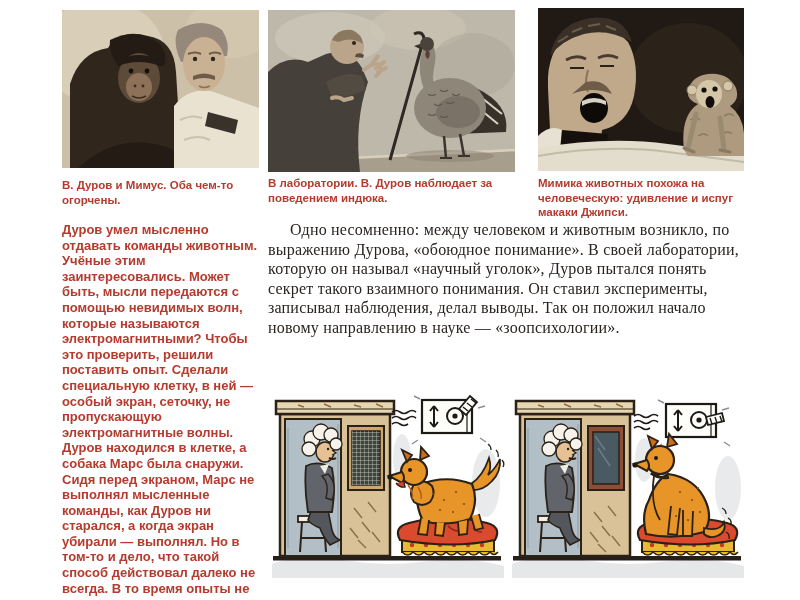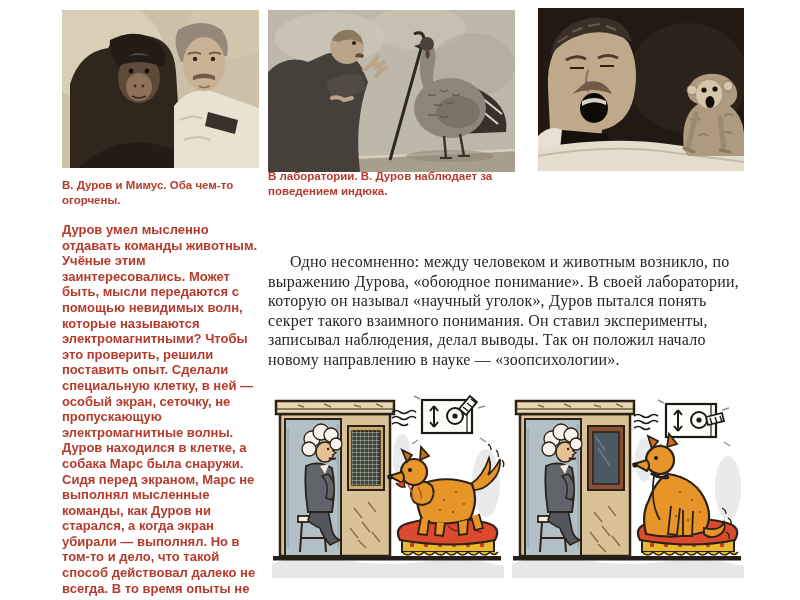--- a/index.html
+++ b/index.html
@@ -15,21 +15,21 @@
   .sidebar-text{
     font-family:"Liberation Sans",sans-serif;
     font-weight:bold;font-size:13px;line-height:15.6px;color:#b43b2d;
   }
   .sidebar-text p{margin:0;}
   .main-text{
     font-family:"Liberation Serif",serif;
     font-size:16px;line-height:19.6px;color:#2a2420;letter-spacing:.2px;
   }
   .main-text p{margin:0;}
-  .main-text p.indent{text-indent:22px;margin-top:32px;}
+  .main-text p.indent{text-indent:22px;}
   svg{display:block;}
 </style>
 </head>
 <body>
 
 <div class="abs" style="left:62px;top:10px;">
   <svg width="197" height="158" viewBox="0 0 197 158">
     <rect x="0" y="0" width="197" height="158" fill="#cdc0a9"></rect>
     <ellipse cx="40" cy="42" rx="62" ry="52" fill="#dcd1bb" opacity=".8"></ellipse>
     <ellipse cx="168" cy="18" rx="44" ry="30" fill="#d6cab3" opacity=".6"></ellipse>
@@ -97,21 +97,21 @@
         <path d="M160 84 q4 3 8 0 M172 80 q4 3 8 0 M184 84 q4 3 8 0 M166 94 q4 3 8 0 M178 92 q4 3 8 0 M160 104 q4 3 8 0 M172 106 q4 3 8 0"></path>
       </g>
       <path d="M158 84 Q148 62 154 42 Q156 32 163 34 Q170 40 166 58 Q163 72 170 84 Z" fill="#8f867a"></path>
       <circle cx="159" cy="34" r="7" fill="#4a433a"></circle>
       <path d="M152 34 l-6 2 l6 3 z" fill="#3a332c"></path>
       <path d="M158 41 q-2 6 2 8 q3 -4 1 -8 z" fill="#5a3f38"></path>
       <path d="M176 126 L178 148 M192 124 L196 146" stroke="#3a342c" stroke-width="2.5" fill="none"></path>
       <path d="M172 148 l12 0 M190 146 l12 0" stroke="#3a342c" stroke-width="2" fill="none"></path>
     </g>
   </svg>
-  <div class="caption abs" style="left:0;top:159px;width:250px;">В лаборатории. В. Дуров наблюдает за поведением индюка.</div>
+  <div class="caption abs" style="left:0;top:166px;width:250px;">В лаборатории. В. Дуров наблюдает за поведением индюка.</div>
 </div>
 
 <div class="abs" style="left:538px;top:8px;">
   <svg width="206" height="163" viewBox="0 0 206 163">
     <rect x="0" y="0" width="206" height="163" fill="#211a14"></rect>
     <ellipse cx="150" cy="70" rx="60" ry="55" fill="#2c231b" opacity=".9"></ellipse>
 
     <g>
       <path d="M14 163 L10 80 Q8 40 34 24 Q66 8 90 34 Q102 56 96 88 Q90 116 64 122 L60 163 Z" fill="#c0a98b"></path>
       <path d="M12 48 Q18 16 52 10 Q86 6 94 34 Q70 20 46 26 Q24 32 12 48 Z" fill="#3a3028"></path>
@@ -135,20 +135,21 @@
       <circle cx="154" cy="82" r="5" fill="#d6c6a8" stroke="#8a7a62" stroke-width="1"></circle>
       <circle cx="190" cy="78" r="5" fill="#d6c6a8" stroke="#8a7a62" stroke-width="1"></circle>
       <ellipse cx="171" cy="86" rx="13" ry="14" fill="#d6c6a8"></ellipse>
       <circle cx="166" cy="82" r="2.6" fill="#120d0a"></circle>
       <circle cx="177" cy="81" r="2.6" fill="#120d0a"></circle>
       <ellipse cx="172" cy="94" rx="4.5" ry="6" fill="#120d0a"></ellipse>
       <path d="M158 106 L150 140 M182 110 L186 142" stroke="#9a8a70" stroke-width="5" fill="none" stroke-linecap="round"></path>
       <path d="M146 140 l10 4 M182 142 l10 2" stroke="#8a7a62" stroke-width="3" fill="none" stroke-linecap="round"></path>
     </g>
   </svg>
+  <div class="caption abs" style="left:0;top:168px;width:208px;">Мимика животных похожа на человеческую: удивление и испуг макаки Джипси.</div>
 </div>
 
 <div class="sidebar-text abs" style="left:62px;top:222px;width:201px;">
   <p>Дуров умел мысленно отдавать команды животным. Учёные этим заинтересовались. Может быть, мысли передаются с помощью невидимых волн, которые называются электромагнитными? Чтобы это проверить, решили поставить опыт. Сделали специальную клетку, в ней — особый экран, сеточку, не пропускающую электромагнитные волны. Дуров находился в клетке, а собака Марс была снаружи. Сидя перед экраном, Марс не выполнял мысленные команды, как Дуров ни старался, а когда экран убирали — выполнял. Но в том-то и дело, что такой способ действовал далеко не всегда. В то время опыты не позволили до конца раскрыть тайну передачи мыслей. Она и теперь полностью не раскрыта.</p>
 
 </div>
 
 <div class="main-text abs" style="left:268px;top:220px;width:480px;">
   <p class="indent">Одно несомненно: между человеком и животным возникло, по выражению Дурова, «обоюдное понимание». В своей лаборатории, которую он называл «научный уголок», Дуров пытался понять секрет такого взаимного понимания. Он ставил эксперименты, записывал наблюдения, делал выводы. Так он положил начало новому направлению в науке — «зоопсихологии».</p>
 </div>

